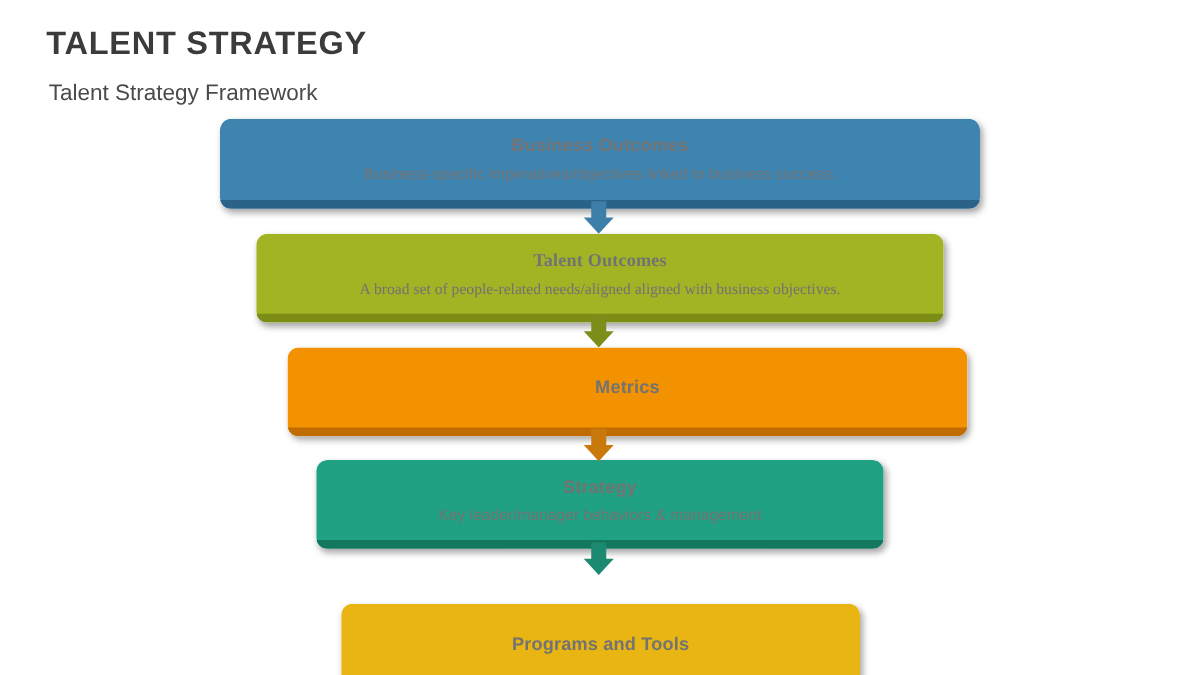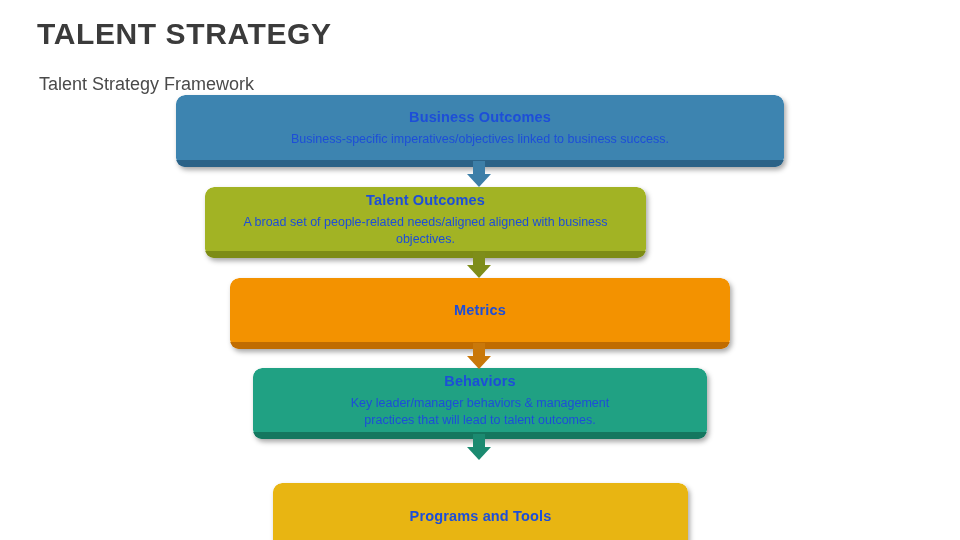--- a/index.html
+++ b/index.html
@@ -16,50 +16,50 @@
   }
 
   
   #header {
     position: absolute;
     left: 37px;
     top: 16px;
     width: 880px;
   }
   #page-title {
-    font-size: 30px;
+    font-size: 26px;
     font-weight: bold;
     color: #3b3b3b;
     letter-spacing: 0.6px;
     line-height: 36px;
     margin: 0;
     font-family: "Liberation Sans", sans-serif;
   }
   #page-subtitle {
     font-size: 18px;
     color: #4a4a4a;
     line-height: 24px;
-    margin: 20px 0 0 2px;
+    margin: 10px 0 0 2px;
     font-family: "Liberation Sans", sans-serif;
   }
 
   
   #funnel {
     position: absolute;
     left: 0;
     top: 0;
     width: 960px;
     height: 540px;
   }
 
   .stage {
     position: absolute;
     border-radius: 9px;
     box-sizing: border-box;
-    color: #1d4ed8;
+    color: #737373;
     text-align: center;
     box-shadow: 2px 3px 5px rgba(0,0,0,0.34);
     display: flex;
     flex-direction: column;
     justify-content: center;
     align-items: center;
     overflow: hidden;
   }
   .stage .stage-fill {
     position: absolute;
@@ -136,57 +136,56 @@
         <span class="ln">Business-specific imperatives/objectives linked to business success.</span>
       </div>
     </div>
   </div>
 
   <div class="arrow" style="left:467px; top:161px; width:24px; height:26px;">
     <div class="stem" style="background:#3d7fa8; height:14px;"></div>
     <div class="head" style="border-top:13px solid #3d7fa8;"></div>
   </div>
 
-  <div class="stage" id="stage-1" style="left:205px; top:187px; width:441px; height:71px;">
+  <div class="stage" id="stage-1" style="left:205px; top:187px; width:550px; height:71px;font-family:Liberation Serif, serif;">
     <div class="stage-fill" style="background:#a2b324;"></div>
     <div class="stage-foot" style="background:#7d8c16;"></div>
     <div class="stage-text">
       <div class="stage-title">Talent Outcomes</div>
       <div class="stage-desc">
         <span class="ln">A broad set of people-related needs/aligned aligned with business objectives.</span>
       </div>
     </div>
   </div>
 
   <div class="arrow" style="left:467px; top:252px; width:24px; height:26px;">
     <div class="stem" style="background:#7e8d1a; height:14px;"></div>
     <div class="head" style="border-top:13px solid #7e8d1a;"></div>
   </div>
 
-  <div class="stage" id="stage-2" style="left:230px; top:278px; width:500px; height:71px;">
+  <div class="stage" id="stage-2" style="left:230px; top:278px; width:544px; height:71px;">
     <div class="stage-fill" style="background:#f39200;"></div>
     <div class="stage-foot" style="background:#c06c00;"></div>
     <div class="stage-text">
       <div class="stage-title">Metrics</div>
     </div>
   </div>
 
   <div class="arrow" style="left:467px; top:343px; width:24px; height:26px;">
     <div class="stem" style="background:#c9780a; height:14px;"></div>
     <div class="head" style="border-top:13px solid #c9780a;"></div>
   </div>
 
   <div class="stage" id="stage-3" style="left:253px; top:368px; width:454px; height:71px;">
     <div class="stage-fill" style="background:#20a183;"></div>
     <div class="stage-foot" style="background:#14775f;"></div>
     <div class="stage-text">
-      <div class="stage-title">Behaviors</div>
+      <div class="stage-title">Strategy</div>
       <div class="stage-desc">
         <span class="ln">Key leader/manager behaviors &amp; management</span>
-        <span class="ln">practices that will lead to talent outcomes.</span>
       </div>
     </div>
   </div>
 
   <div class="arrow" style="left:467px; top:434px; width:24px; height:26px;">
     <div class="stem" style="background:#1b8a70; height:14px;"></div>
     <div class="head" style="border-top:13px solid #1b8a70;"></div>
   </div>
 
   <div class="stage" id="stage-4" style="left:273px; top:459px; width:415px; height:73px;margin-top:24px;">

